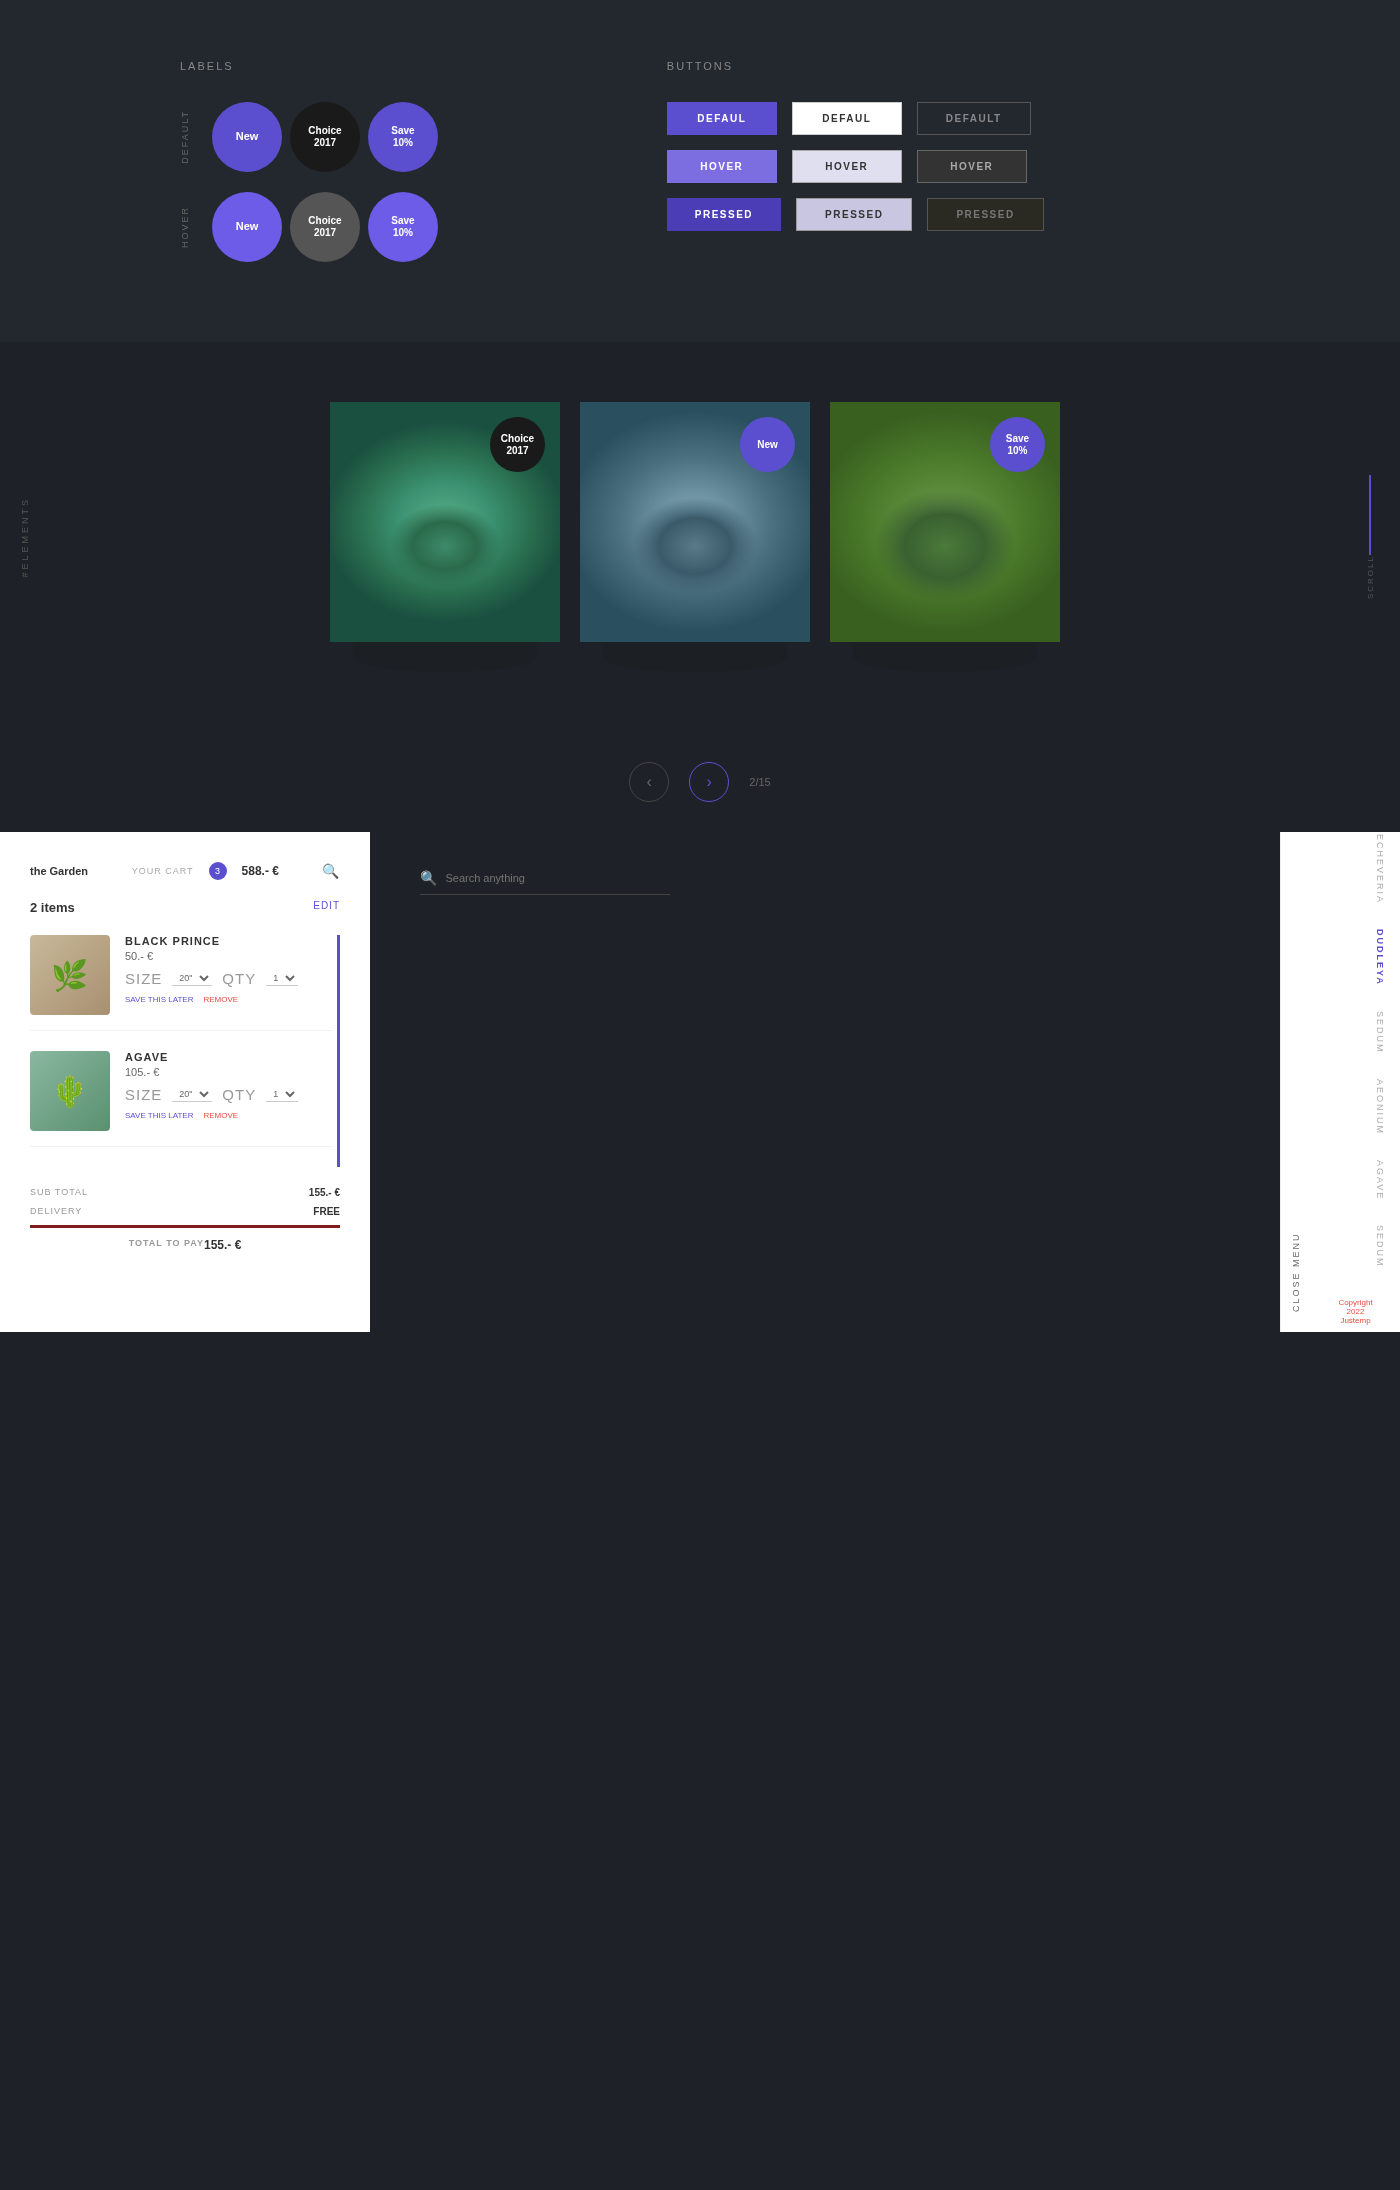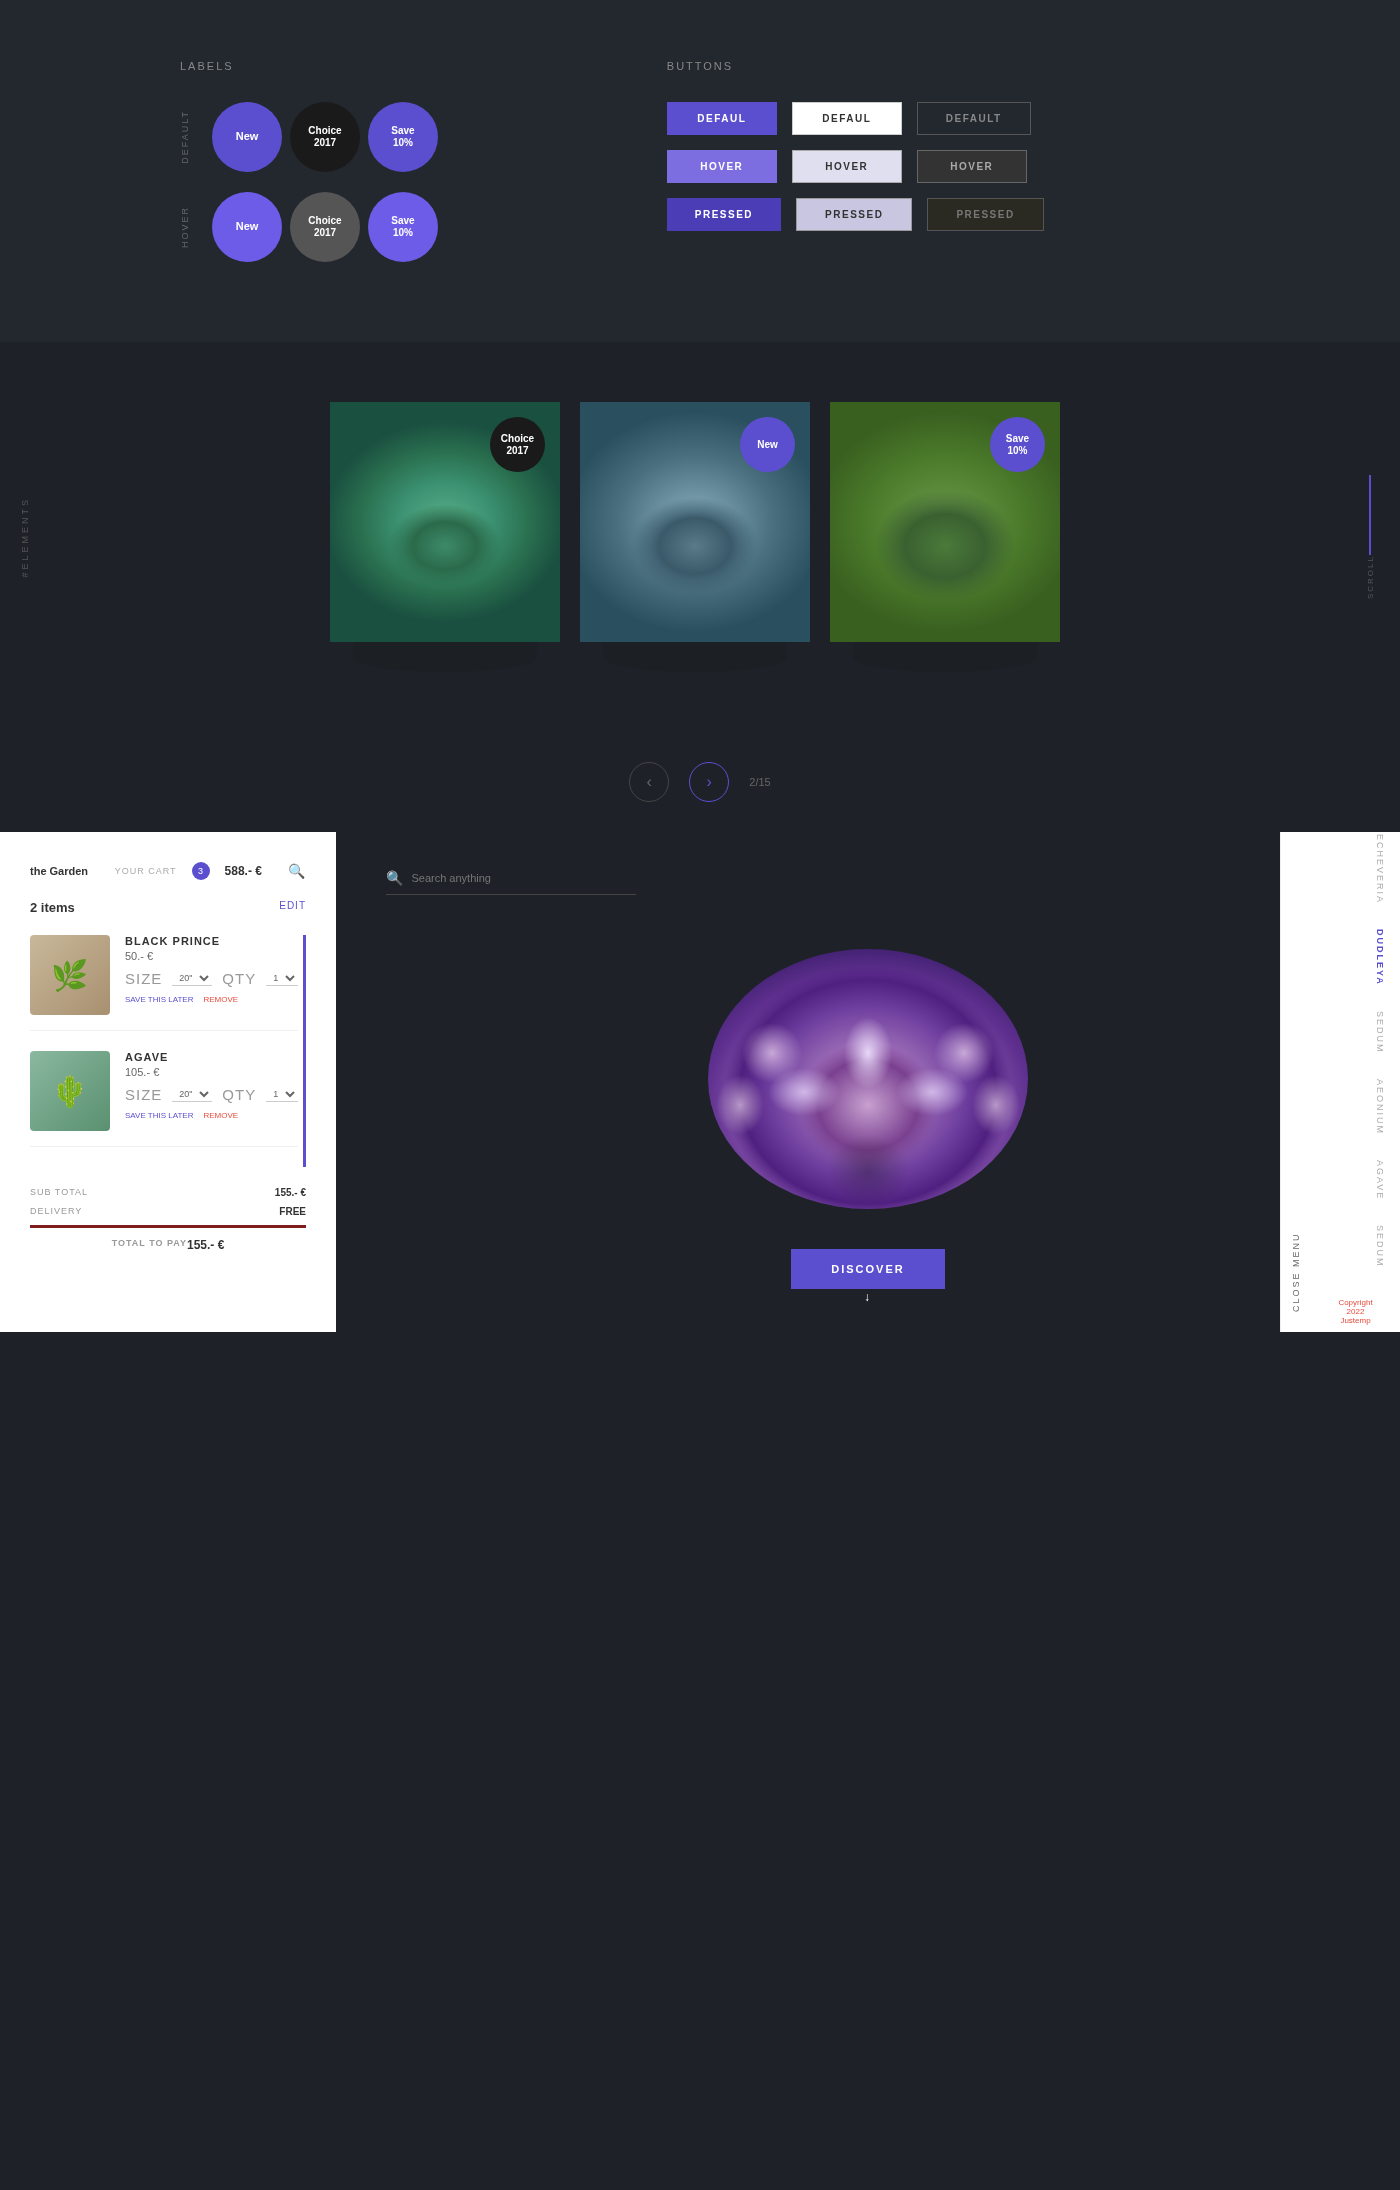--- a/index.html
+++ b/index.html
@@ -220,21 +220,21 @@
     .bottom-section {
       display: flex;
       min-height: 500px;
       position: relative;
     }
 
     
     .cart-panel {
       background: #fff;
       color: #333;
-      width: 336px;
+      width: 370px;
       padding: 30px;
       position: relative;
       flex-shrink: 0;
     }
 
     .cart-header {
       display: flex;
       justify-content: space-between;
       align-items: center;
       margin-bottom: 20px;
@@ -777,56 +777,20 @@
       </div>
     </div>
   </div>
 
   <div class="right-panel">
     <div class="search-bar">
       <span class="search-icon">🔍</span>
       <input class="search-input" type="text" placeholder="Search anything" style="">
     </div>
 
-    <div class="plant-display">
-
-      <div style="position:relative; margin-bottom:40px;">
-        <div style="
-          width: 320px;
-          height: 260px;
-          background: radial-gradient(ellipse 60px 50px at 50% 85%, rgba(0,0,0,0.3) 0%, transparent 70%),
-                      radial-gradient(ellipse 100px 90px at 50% 60%, #c8a0d0 0%, #a070b0 25%, #7a4090 50%, transparent 70%),
-                      radial-gradient(ellipse 160px 140px at 50% 55%, #d0b0e0 0%, #b080c8 20%, #9060b0 40%, #7040a0 60%, #502080 80%, transparent 90%),
-                      radial-gradient(ellipse 250px 200px at 50% 60%, #e0c8f0 0%, #c0a0d8 15%, #a078c0 30%, #8050a8 50%, #603090 65%, #402070 80%, #201050 100%);
-          border-radius: 50%;
-          display: flex;
-          align-items: center;
-          justify-content: center;
-          font-size: 120px;
-          position: relative;
-        ">
-          <span style="
-            display: block;
-            width: 100%;
-            height: 100%;
-            background:
-              radial-gradient(ellipse 40px 60px at 50% 40%, #e8d8f8 0%, transparent 60%),
-              radial-gradient(ellipse 60px 40px at 30% 55%, #d0b8e8 0%, transparent 60%),
-              radial-gradient(ellipse 60px 40px at 70% 55%, #d0b8e8 0%, transparent 60%),
-              radial-gradient(ellipse 50px 50px at 20% 40%, #c8a8d8 0%, transparent 60%),
-              radial-gradient(ellipse 50px 50px at 80% 40%, #c8a8d8 0%, transparent 60%),
-              radial-gradient(ellipse 40px 50px at 10% 60%, #b898c8 0%, transparent 60%),
-              radial-gradient(ellipse 40px 50px at 90% 60%, #b898c8 0%, transparent 60%);
-            border-radius: 50%;
-          "></span>
-        </div>
-      </div>
-
-      <button class="discover-btn">DISCOVER</button>
-    </div>
 
     <div class="side-menu">
       <div class="close-menu-label">CLOSE MENU</div>
       <div class="menu-items">
         <span class="menu-item">ECHEVERIA</span>
         <span class="menu-item active">DUDLEYA</span>
         <span class="menu-item">SEDUM</span>
         <span class="menu-item">AEONIUM</span>
         <span class="menu-item">AGAVE</span>
         <span class="menu-item">SEDUM</span>

